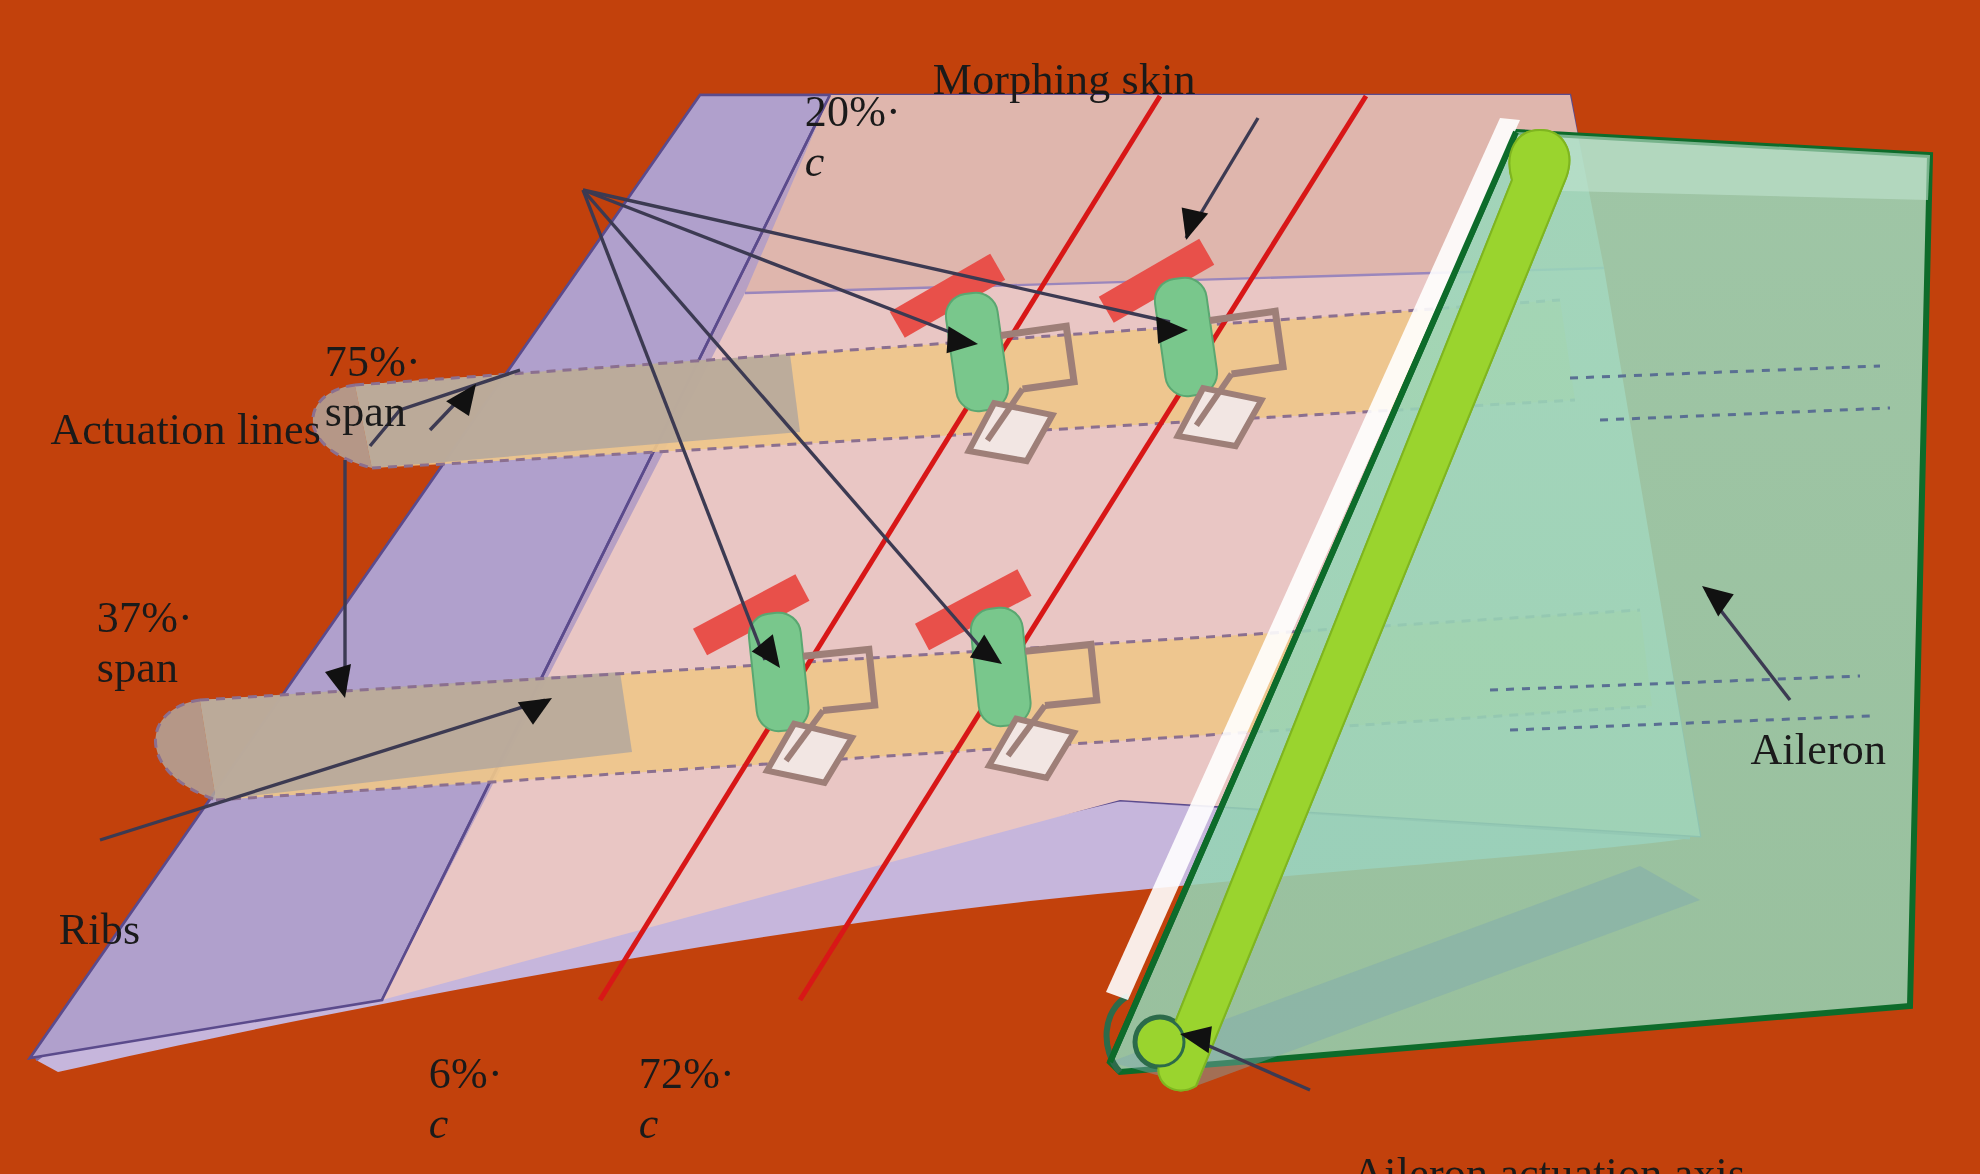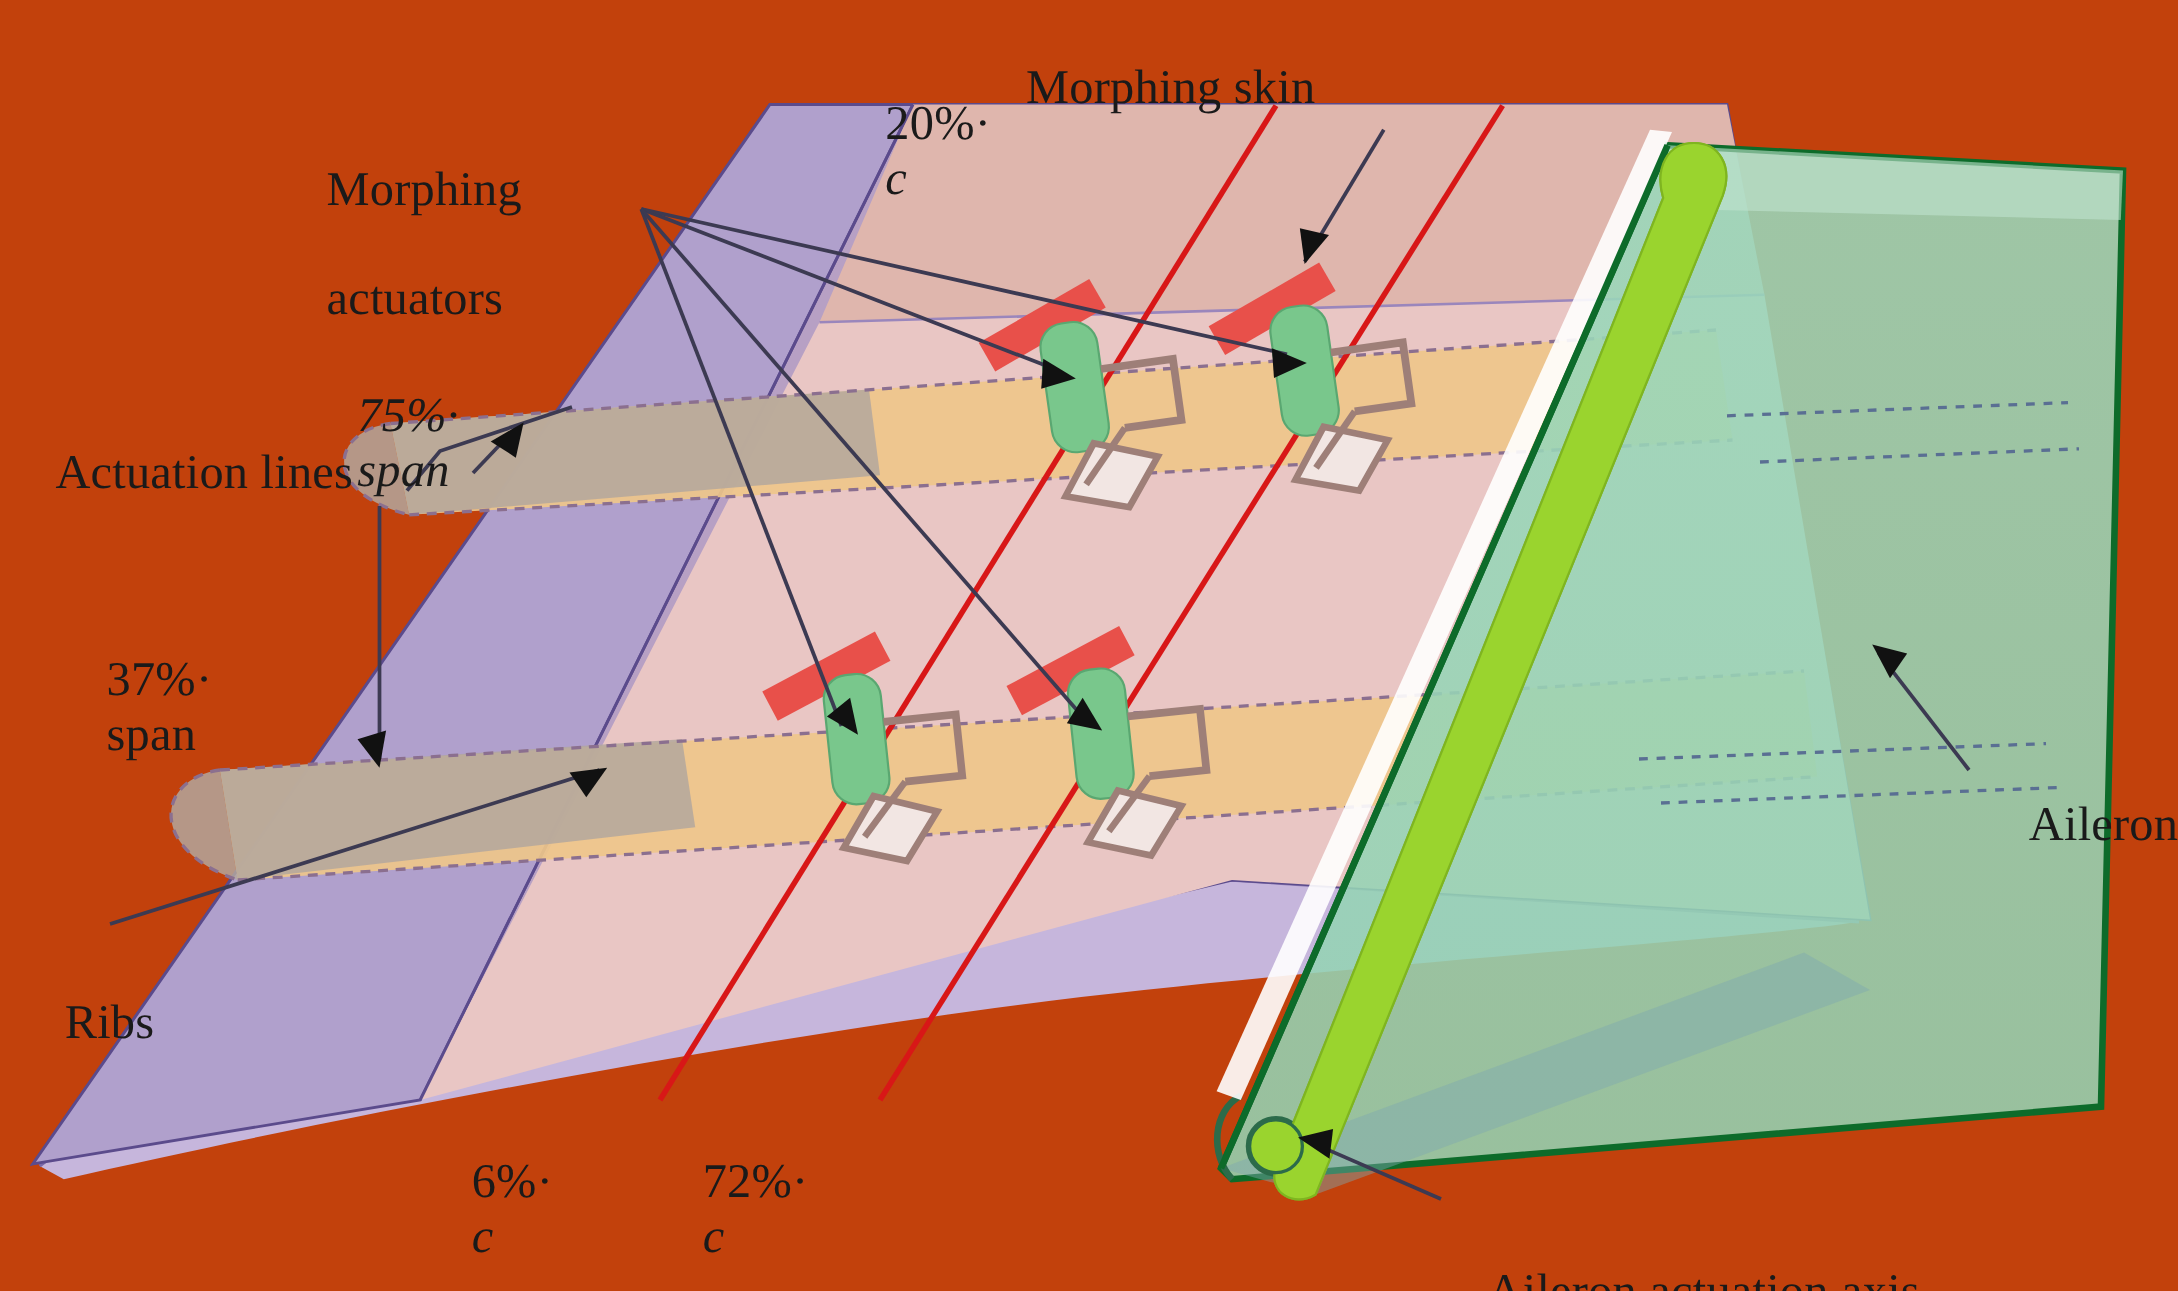--- a/index.html
+++ b/index.html
@@ -177,32 +177,28 @@
       <polygon points="0,0 -34,-6 -26,20" transform="translate(552,698) rotate(-17)"></polygon>
       <polygon points="0,0 -34,-6 -26,20" transform="translate(1702,586) rotate(-128)"></polygon>
       <polygon points="0,0 -34,-6 -26,20" transform="translate(1180,1034) rotate(-156)"></polygon>
     </g>
   </svg>
 
   <div class="lbl lbl-xl" style="left:888px; top:6px;">
     <span>Morphing skin</span>
   </div>
 
-  <div class="lbl lbl-xl" style="left:252px; top:98px;">
-    <span>Morphing</span><br>
-    <span>actuators</span>
-  </div>
 
   <div class="lbl lbl-xl" style="left:760px; top:38px;font-family:Liberation Serif, serif;">
     <span>20%</span><span>·</span>
     <span class="ital">c</span>
   </div>
 
 
-  <div class="lbl lbl-xl" style="left:280px; top:304px;font-style:italic;">
+  <div class="lbl lbl-xl" style="left:280px; top:288px;">
     <span>75%</span><span>·</span>
     <span>span</span>
   </div>
 
   <div class="lbl lbl-xl" style="left:8px; top:356px;">
     <span>Actuation lines</span>
   </div>
 
   <div class="lbl lbl-xl" style="left:52px; top:544px;">
     <span>37%</span><span>·</span>
@@ -216,21 +212,21 @@
   <div class="lbl lbl-xl" style="left:384px; top:1000px;">
     <span>6%</span><span>·</span>
     <span class="ital">c</span>
   </div>
 
   <div class="lbl lbl-xl" style="left:594px; top:1000px;">
     <span>72%</span><span>·</span>
     <span class="ital">c</span>
   </div>
 
-  <div class="lbl lbl-xl" style="left:1802px; top:676px;">
+  <div class="lbl lbl-xl" style="left:1708px; top:676px;">
     <span>Aileron</span>
   </div>
 
   <div class="lbl lbl-xl" style="left:1310px; top:1100px;">
     <span>Aileron actuation axis</span>
   </div>
 
 </div>
 
 </body></html>

